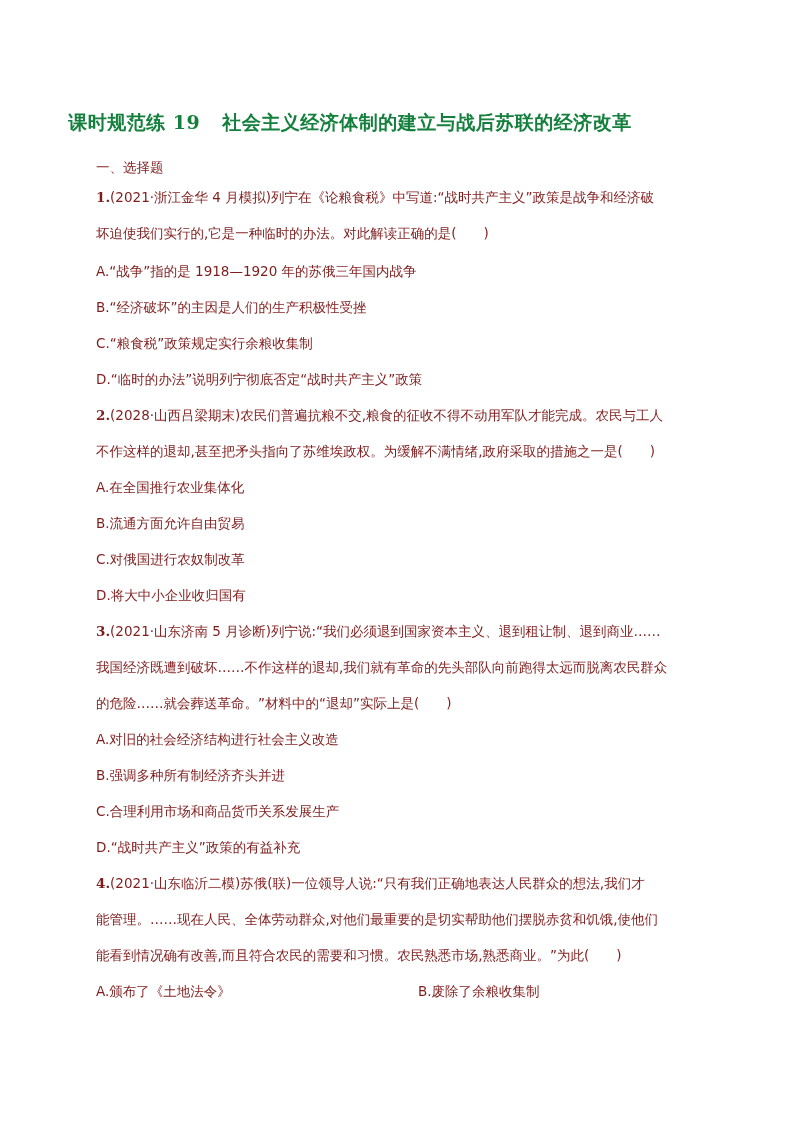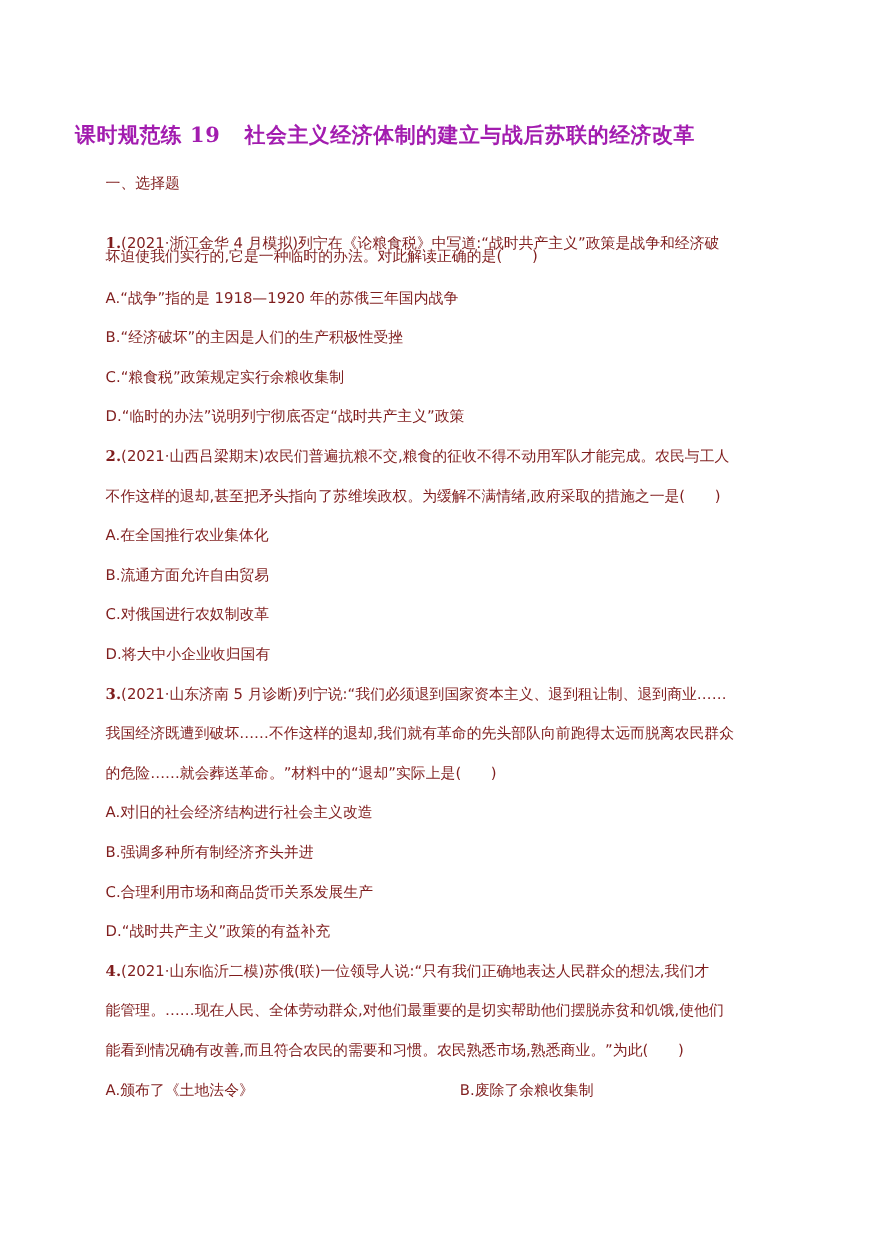--- a/index.html
+++ b/index.html
@@ -1,45 +1,45 @@
 <!DOCTYPE html>
 <html><head>
   <meta charset="utf-8">
   <style>
     html, body { margin: 0; padding: 0; background: #ffffff; }
     body { width: 794px; height: 1123px; position: relative; overflow: hidden;
       font-family: "DejaVu Serif", "Liberation Serif", serif; color: #111; }
     .page { position: absolute; left: 0; top: 0; width: 794px; height: 1123px; background: #fff; }
     .title { position: absolute; top: 110px; left: 0; width: 700px; text-align: center;
       font-family: "DejaVu Serif", "Liberation Serif", serif; font-weight: bold;
-      font-size: 19px; color: #a21caf; letter-spacing: 0.5px; white-space: nowrap; }
+      font-size: 19px; color: #15803d; letter-spacing: 0.5px; white-space: nowrap; }
     .title .gap { display: inline-block; width: 22px; }
     .line { position: absolute; left: 96px; font-family: "DejaVu Sans", "Liberation Sans", sans-serif;
       font-size: 13.5px; color: #7f1d1d; white-space: nowrap; line-height: 18px; }
     .num { font-weight: bold; font-family: "DejaVu Serif", "Liberation Serif", serif; }
     .optB2 { position: absolute; left: 322px; }
   </style>
 </head>
 <body>
 
 <div class="page">
   <div class="title">
     <span>课时规范练 19</span><span class="gap"></span><span>社会主义经济体制的建立与战后苏联的经济改革</span>
   </div>
 
   <div class="line" style="top:158px;">一、选择题</div>
 
-  <div class="line" style="top:188px;margin-top:24px;"><span class="num">1.</span><span>(2021·浙江金华 4 月模拟)列宁在《论粮食税》中写道:“战时共产主义”政策是战争和经济破</span></div>
+  <div class="line" style="top:188px;"><span class="num">1.</span><span>(2021·浙江金华 4 月模拟)列宁在《论粮食税》中写道:“战时共产主义”政策是战争和经济破</span></div>
   <div class="line" style="top:224px;">坏迫使我们实行的,它是一种临时的办法。对此解读正确的是(　　)</div>
   <div class="line" style="top:262px;">A.“战争”指的是 1918—1920 年的苏俄三年国内战争</div>
   <div class="line" style="top:298px;">B.“经济破坏”的主因是人们的生产积极性受挫</div>
   <div class="line" style="top:334px;">C.“粮食税”政策规定实行余粮收集制</div>
   <div class="line" style="top:370px;">D.“临时的办法”说明列宁彻底否定“战时共产主义”政策</div>
 
-  <div class="line" style="top:406px;"><span class="num">2.</span><span>(2021·山西吕梁期末)农民们普遍抗粮不交,粮食的征收不得不动用军队才能完成。农民与工人</span></div>
+  <div class="line" style="top:406px;"><span class="num">2.</span><span>(2028·山西吕梁期末)农民们普遍抗粮不交,粮食的征收不得不动用军队才能完成。农民与工人</span></div>
   <div class="line" style="top:442px;">不作这样的退却,甚至把矛头指向了苏维埃政权。为缓解不满情绪,政府采取的措施之一是(　　)</div>
   <div class="line" style="top:478px;">A.在全国推行农业集体化</div>
   <div class="line" style="top:514px;">B.流通方面允许自由贸易</div>
   <div class="line" style="top:550px;">C.对俄国进行农奴制改革</div>
   <div class="line" style="top:586px;">D.将大中小企业收归国有</div>
 
   <div class="line" style="top:622px;"><span class="num">3.</span><span>(2021·山东济南 5 月诊断)列宁说:“我们必须退到国家资本主义、退到租让制、退到商业……</span></div>
   <div class="line" style="top:658px;text-align:right;">我国经济既遭到破坏……不作这样的退却,我们就有革命的先头部队向前跑得太远而脱离农民群众</div>
   <div class="line" style="top:694px;">的危险……就会葬送革命。”材料中的“退却”实际上是(　　)</div>
   <div class="line" style="top:730px;">A.对旧的社会经济结构进行社会主义改造</div>

